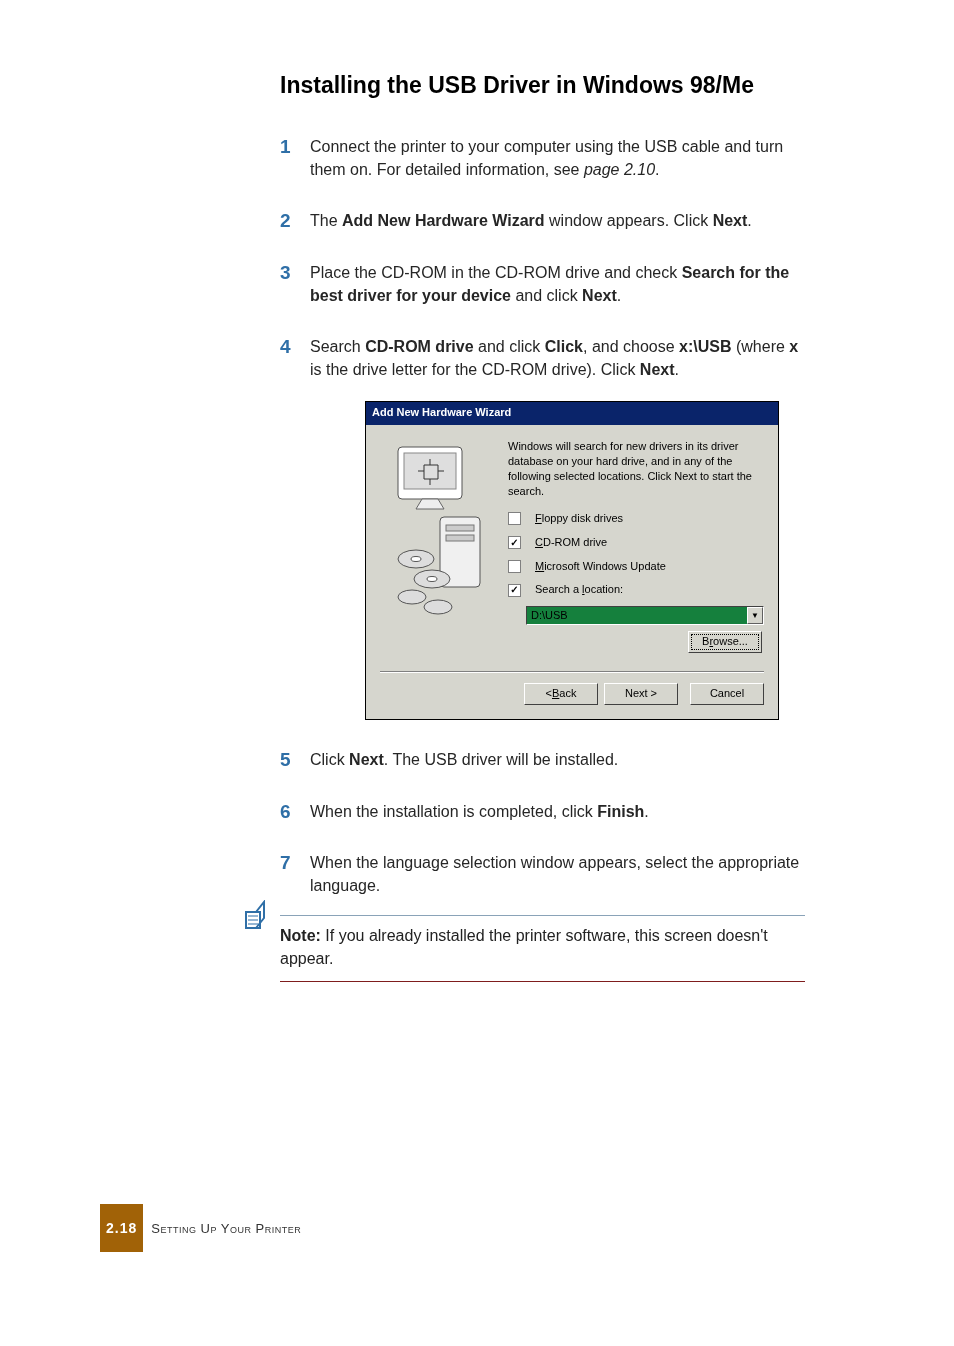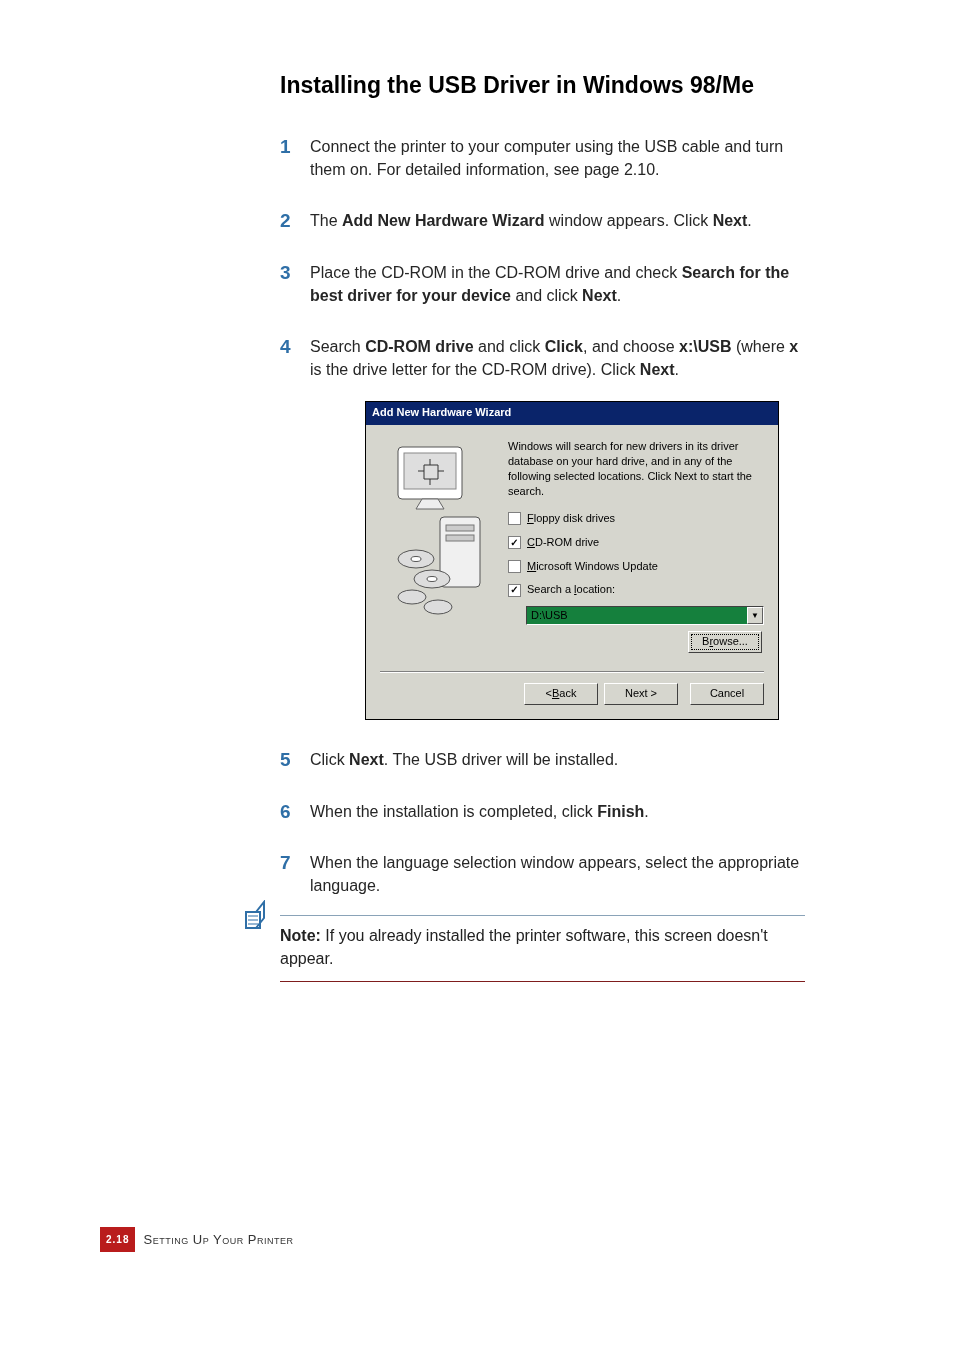--- a/index.html
+++ b/index.html
@@ -78,21 +78,21 @@
   .illus {
     width: 116px;
     height: 190px;
     margin-right: 12px;
     flex: 0 0 116px;
     position: relative;
   }
   .illus svg { display:block; }
   .rcol { flex: 1; }
   .desc { line-height: 1.35; margin-bottom: 12px; }
-  .opt { display:flex; align-items:center; margin-bottom: 8px; }
+  .opt { display:flex; align-items:center; margin-bottom: 8px; gap: 8px; }
   .cb {
     width: 13px; height: 13px;
     border: 1px solid #808080;
     background: #fff;
     margin-right: 6px;
     display:flex; align-items:center; justify-content:center;
     box-sizing: border-box;
     font-size: 10px;
     line-height: 1;
     font-weight: bold;
@@ -168,25 +168,25 @@
     top: -16px;
   }
   .footer {
     position: absolute;
     left: 100px;
     bottom: 94px;
     display: flex;
     align-items: center;
   }
   .page-box {
-    background: #b91c1c;
+    background: #a16207;
     color: #fff;
     font-weight: bold;
-    font-size: 10px;
-    padding: 7px 6px;
+    font-size: 14px;
+    padding: 16px 6px;
     letter-spacing: 1px;
   }
   .page-box .dot { font-weight: bold; }
   .footer-text {
     margin-left: 8px;
     font-size: 13px;
     font-variant: small-caps;
     letter-spacing: 0.5px;
     color: #333;
   }
@@ -196,21 +196,21 @@
 
 <div class="page">
   <div class="content">
 
     <h2 class="title">Installing the USB Driver in Windows 98/Me</h2>
 
     <ol class="steps">
 
       <li>
         <span class="num">1</span>
-        <span>Connect the printer to your computer using the USB cable and turn them on. For detailed information, see </span><a href="#" style="color:inherit; text-decoration:none;">page 2.10</a><span>.</span>
+        <span>Connect the printer to your computer using the USB cable and turn them on. For detailed information, see </span><a href="#" style="color:inherit; text-decoration:none;font-style:italic;">page 2.10</a><span>.</span>
       </li>
 
       <li>
         <span class="num">2</span>
         <span>The </span><span class="bold">Add New Hardware Wizard</span><span> window appears. Click </span><span class="bold">Next</span><span>.</span>
       </li>
 
       <li>
         <span class="num">3</span>
         <span>Place the CD-ROM in the CD-ROM drive and check </span><span class="bold">Search for the best driver for your device</span><span> and click </span><span class="bold">Next</span><span>.</span>

